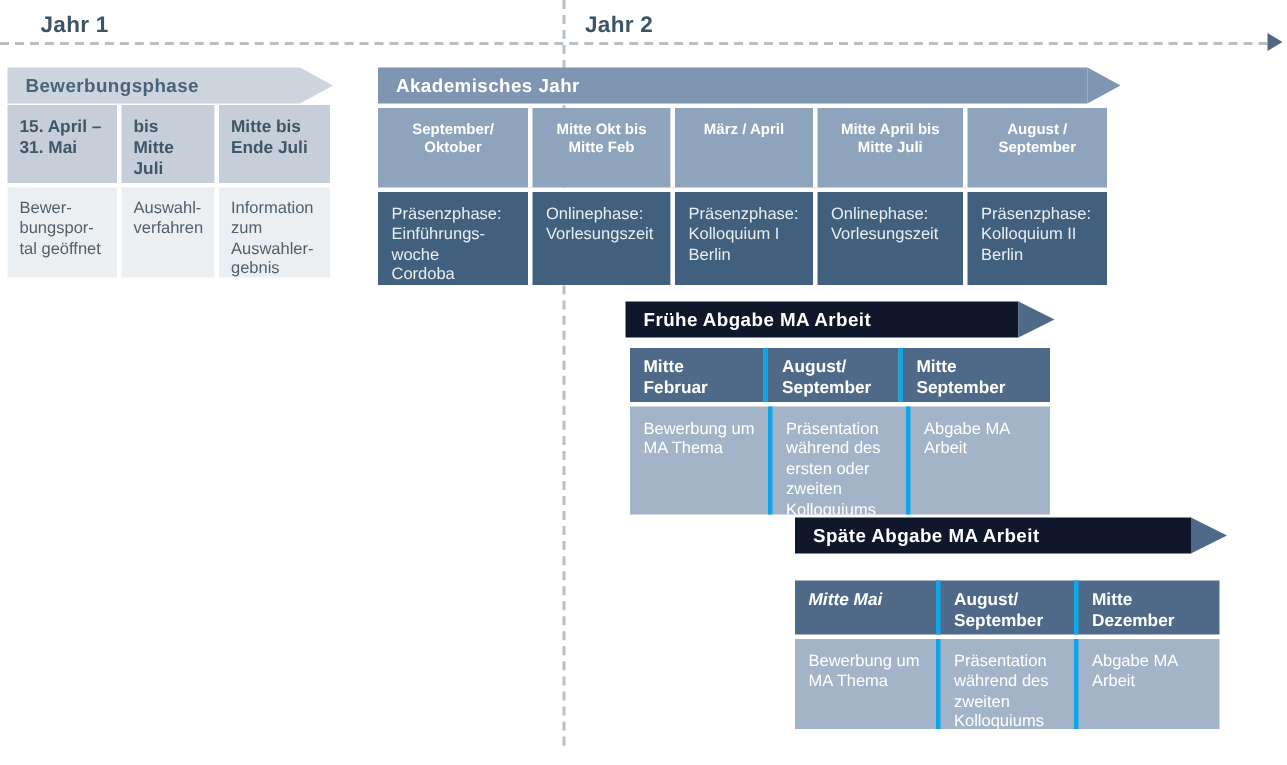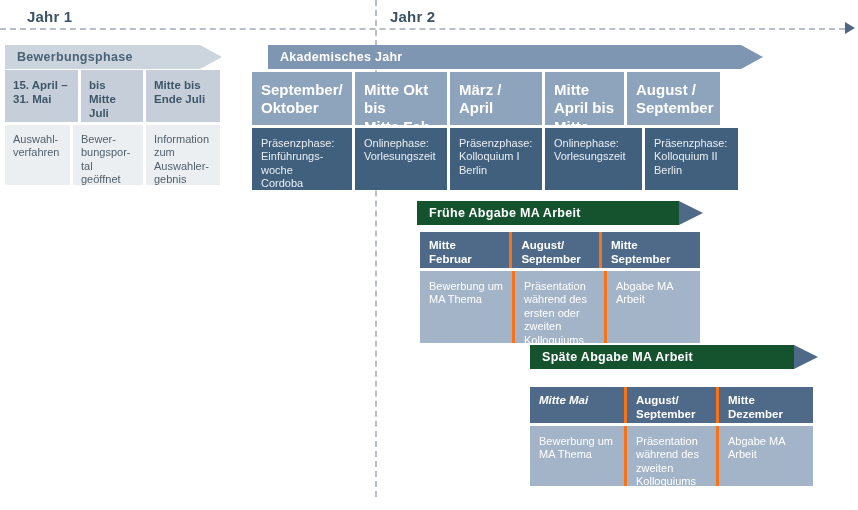--- a/index.html
+++ b/index.html
@@ -86,21 +86,21 @@
   }
   
   .banner.light .bar { background: #ccd4dd; }
   .banner.light .tip { border-left: 22px solid #ccd4dd; }
   .banner.light .btext { color: #4a6378; }
   
   .banner.dark .bar { background: #7e96b2; }
   .banner.dark .tip { border-left: 22px solid #7e96b2; }
   .banner.dark .btext { color: #ffffff; }
   
-  .banner.steel .bar { background: #14532d; }
+  .banner.steel .bar { background: #0f172a; }
   .banner.steel .tip { border-left: 24px solid #4f6a88; }
   .banner.steel .btext { color: #ffffff; }
 
   
   .grid {
     position: absolute;
     display: flex;
     flex-direction: column;
     box-sizing: border-box;
   }
@@ -129,23 +129,24 @@
     font-weight: normal;
     padding: 8px 8px 6px 8px;
   }
   .pal-light .row.head { border-bottom: 3px solid #ffffff; }
   .pal-light .cell + .cell { border-left: 3px solid #ffffff; }
 
   
   .pal-dark .row.head .cell {
     background: #8ea4bd;
     color: #ffffff;
-    font-size: 15px;
+    font-size: 10px;
     font-weight: bold;
     padding: 9px 9px 6px 9px;
+    text-align: center;
   }
   .pal-dark .row.body .cell {
     background: #41607e;
     color: #e9eef3;
     font-size: 11px;
     font-weight: normal;
     padding: 9px 9px 18px 9px;
   }
   .pal-dark .row.head { border-bottom: 3px solid #ffffff; }
   .pal-dark .cell + .cell { border-left: 3px solid #ffffff; }
@@ -159,21 +160,21 @@
     padding: 6px 9px 6px 9px;
   }
   .pal-steel .row.body .cell {
     background: #a3b4c8;
     color: #ffffff;
     font-size: 11px;
     font-weight: normal;
     padding: 9px 9px 6px 9px;
   }
   .pal-steel .row.head { border-bottom: 3px solid #ffffff; }
-  .pal-steel .cell + .cell { border-left: 3px solid #f97316; }
+  .pal-steel .cell + .cell { border-left: 3px solid #0ea5e9; }
 </style>
 </head>
 <body>
 
 <div id="canvas">
 
   <div class="hline"></div>
   <div class="hline-arrow"></div>
   <div class="vline"></div>
 
@@ -190,47 +191,47 @@
   <div class="grid pal-light" style="left:5px; top:70px; width:215px;">
     <div class="row head">
       <div class="cell" style="width: 73px; height: 52px; white-space: pre-line;">15. April –
 31. Mai</div>
       <div class="cell" style="width: 65px; height: 52px; white-space: pre-line;">bis Mitte
 Juli</div>
       <div class="cell" style="width: 77px; height: 52px; white-space: pre-line;">Mitte bis
 Ende Juli</div>
     </div>
     <div class="row body">
-      <div class="cell" style="width: 65px; height: 60px; white-space: pre-line;">Auswahl-
-verfahren</div>
       <div class="cell" style="width: 73px; height: 60px; white-space: pre-line;">Bewer-
 bungspor-
 tal geöffnet</div>
+      <div class="cell" style="width: 65px; height: 60px; white-space: pre-line;">Auswahl-
+verfahren</div>
       <div class="cell" style="width: 77px; height: 60px; white-space: pre-line;">Information
 zum
 Auswahler-
 gebnis</div>
     </div>
   </div>
 
-  <div class="banner dark" style="left:268px; top:45px; width:495px;align-items:flex-end;">
+  <div class="banner dark" style="left:252px; top:45px; width:495px;align-items:flex-end;">
     <div class="bar" style="width:473px;">
       <span class="btext">Akademisches Jahr</span>
     </div>
     <div class="tip"></div>
   </div>
 
   <div class="grid pal-dark" style="left:252px; top:72px; width:492px;">
     <div class="row head">
       <div class="cell" style="width: 100px; height: 53px; white-space: pre-line;">September/
 Oktober</div>
       <div class="cell" style="width: 95px; height: 53px; white-space: pre-line;">Mitte Okt bis
 Mitte Feb</div>
       <div class="cell" style="width:95px; height:53px;">März / April</div>
-      <div class="cell" style="width: 82px; height: 53px; white-space: pre-line;">Mitte April bis
+      <div class="cell" style="width: 100px; height: 53px; white-space: pre-line;">Mitte April bis
 Mitte Juli</div>
       <div class="cell" style="width: 96px; height: 53px; white-space: pre-line;">August /
 September</div>
     </div>
     <div class="row body">
       <div class="cell" style="width: 100px; height: 62px; white-space: pre-line;">Präsenzphase:
 Einführungs-
 woche
 Cordoba</div>
       <div class="cell" style="width: 95px; height: 62px; white-space: pre-line;">Onlinephase:

